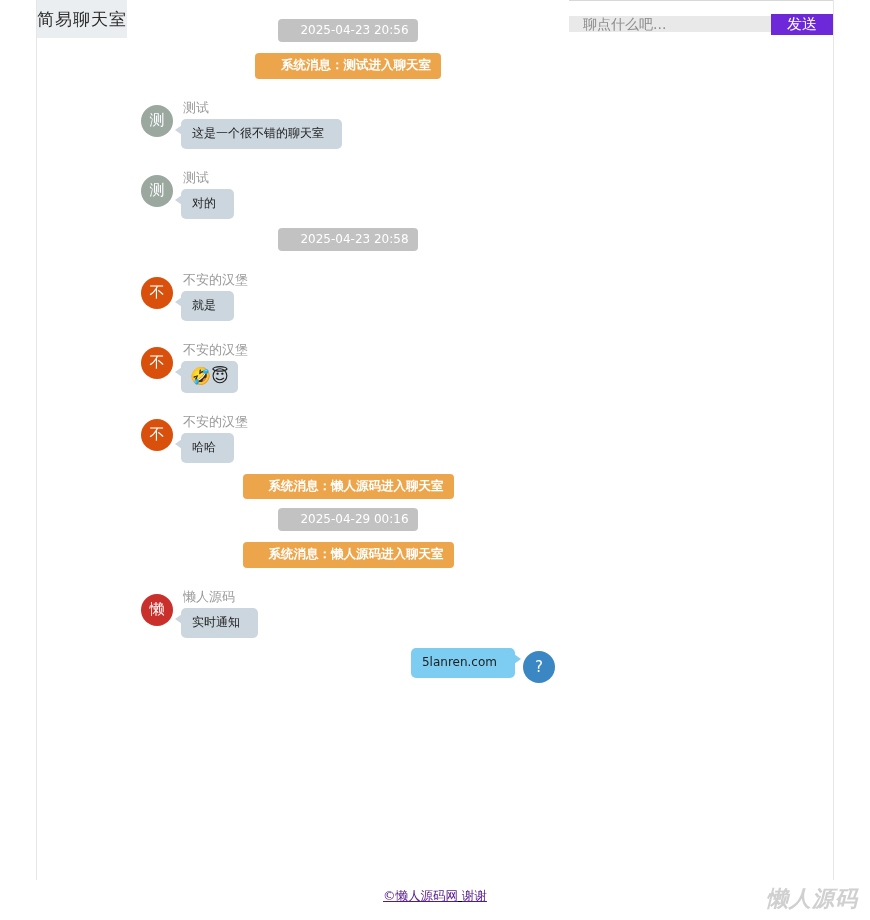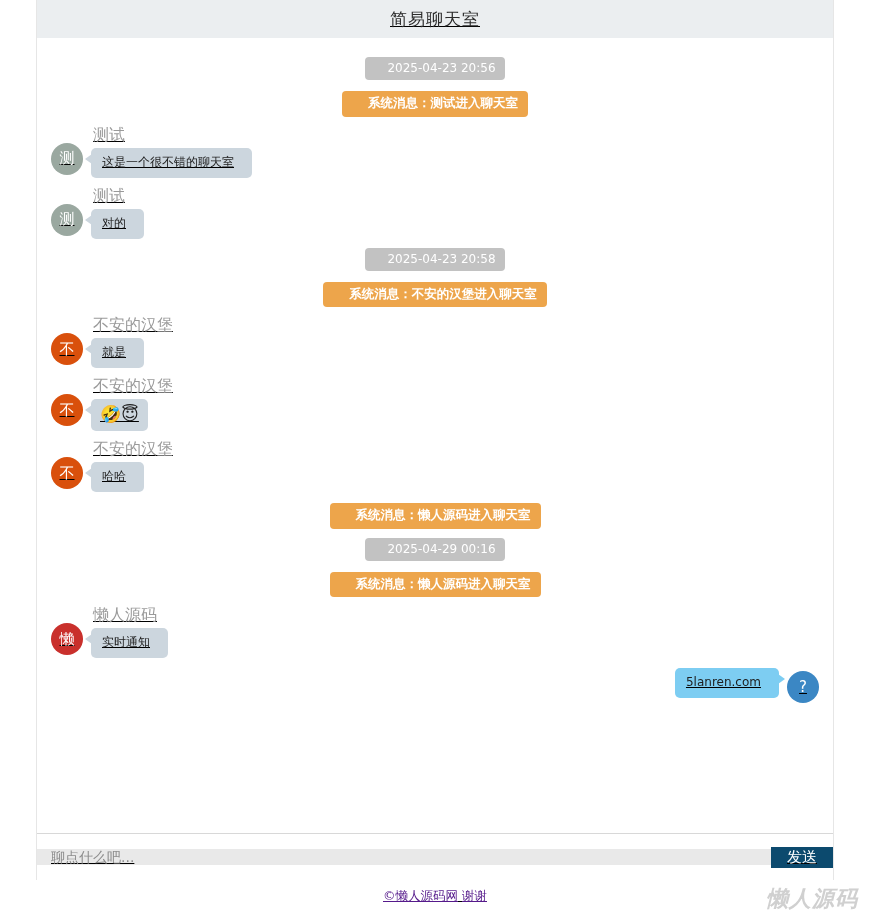--- a/index.html
+++ b/index.html
@@ -18,23 +18,22 @@
   .app {
     position: absolute;
     left: 36px;
     top: 0;
     width: 798px;
     height: 880px;
     border-left: 1px solid #e6e6e6;
     border-right: 1px solid #e6e6e6;
     box-sizing: border-box;
     display: flex;
-    flex-direction: column;
+    flex-direction: row;
     background: #ffffff;
-    text-decoration: underline;
   }
 
   
   .chat-header {
     height: 38px;
     background: #ebeef0;
     display: flex;
     align-items: center;
     justify-content: center;
     flex: 0 0 auto;
@@ -114,25 +113,26 @@
     margin-left: 8px;
     max-width: 520px;
   }
   .msg.mine .msg-body {
     align-items: flex-end;
     margin-left: 0;
     margin-right: 8px;
   }
 
   .nickname {
-    font-size: 16px;
+    font-size: 13px;
     color: #9a9a9a;
     line-height: 1;
     margin-bottom: 5px;
     padding-left: 2px;
+    margin-top: 12px;
   }
 
   .bubble {
     position: relative;
     background: #ccd6de;
     color: #1d1d1d;
     font-size: 12px;
     line-height: 1.25;
     padding: 7px 18px 8px 11px;
     border-radius: 5px;
@@ -178,21 +178,21 @@
     background: #e9e9e9;
     font-size: 14px;
     color: #333;
     padding: 0 14px;
     font-family: "DejaVu Sans", "Liberation Sans", sans-serif;
   }
   .chat-input::placeholder { color: #8c8c8c; }
   .send-btn {
     flex: 0 0 62px;
     border: none;
-    background: #0c4a6e;
+    background: #6d28d9;
     color: #ffffff;
     font-size: 15px;
     cursor: pointer;
     font-family: "DejaVu Sans", "Liberation Sans", sans-serif;
   }
 
   
   .footer {
     position: absolute;
     left: 0;
@@ -237,21 +237,20 @@
         </div>
       </div>
       <div class="msg">
         <div class="avatar" style="background: rgb(154, 168, 160);">测</div>
         <div class="msg-body">
           <div class="nickname">测试</div>
           <div class="bubble">对的</div>
         </div>
       </div>
       <div class="time-row"><span class="time-pill">2025-04-23 20:58</span></div>
-      <div class="sys-row"><span class="sys-pill">系统消息：不安的汉堡进入聊天室</span></div>
       <div class="msg">
         <div class="avatar" style="background: rgb(217, 80, 12);">不</div>
         <div class="msg-body">
           <div class="nickname">不安的汉堡</div>
           <div class="bubble">就是</div>
         </div>
       </div>
       <div class="msg">
         <div class="avatar" style="background: rgb(217, 80, 12);">不</div>
         <div class="msg-body">

